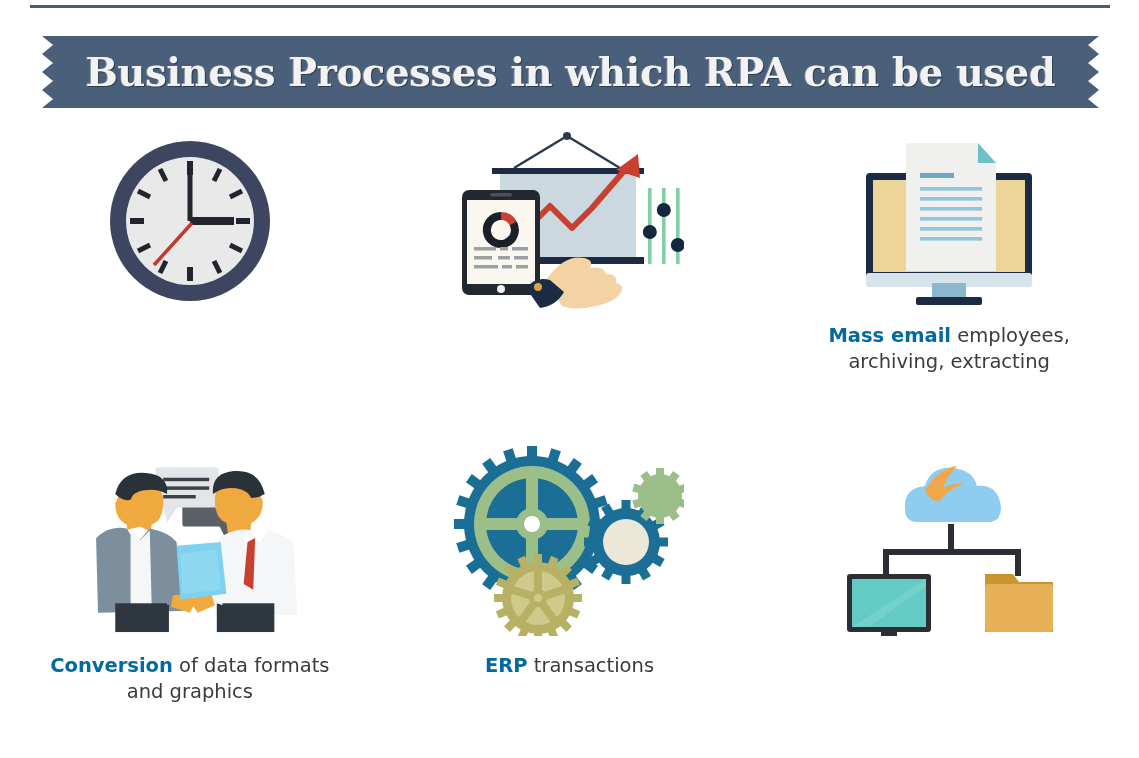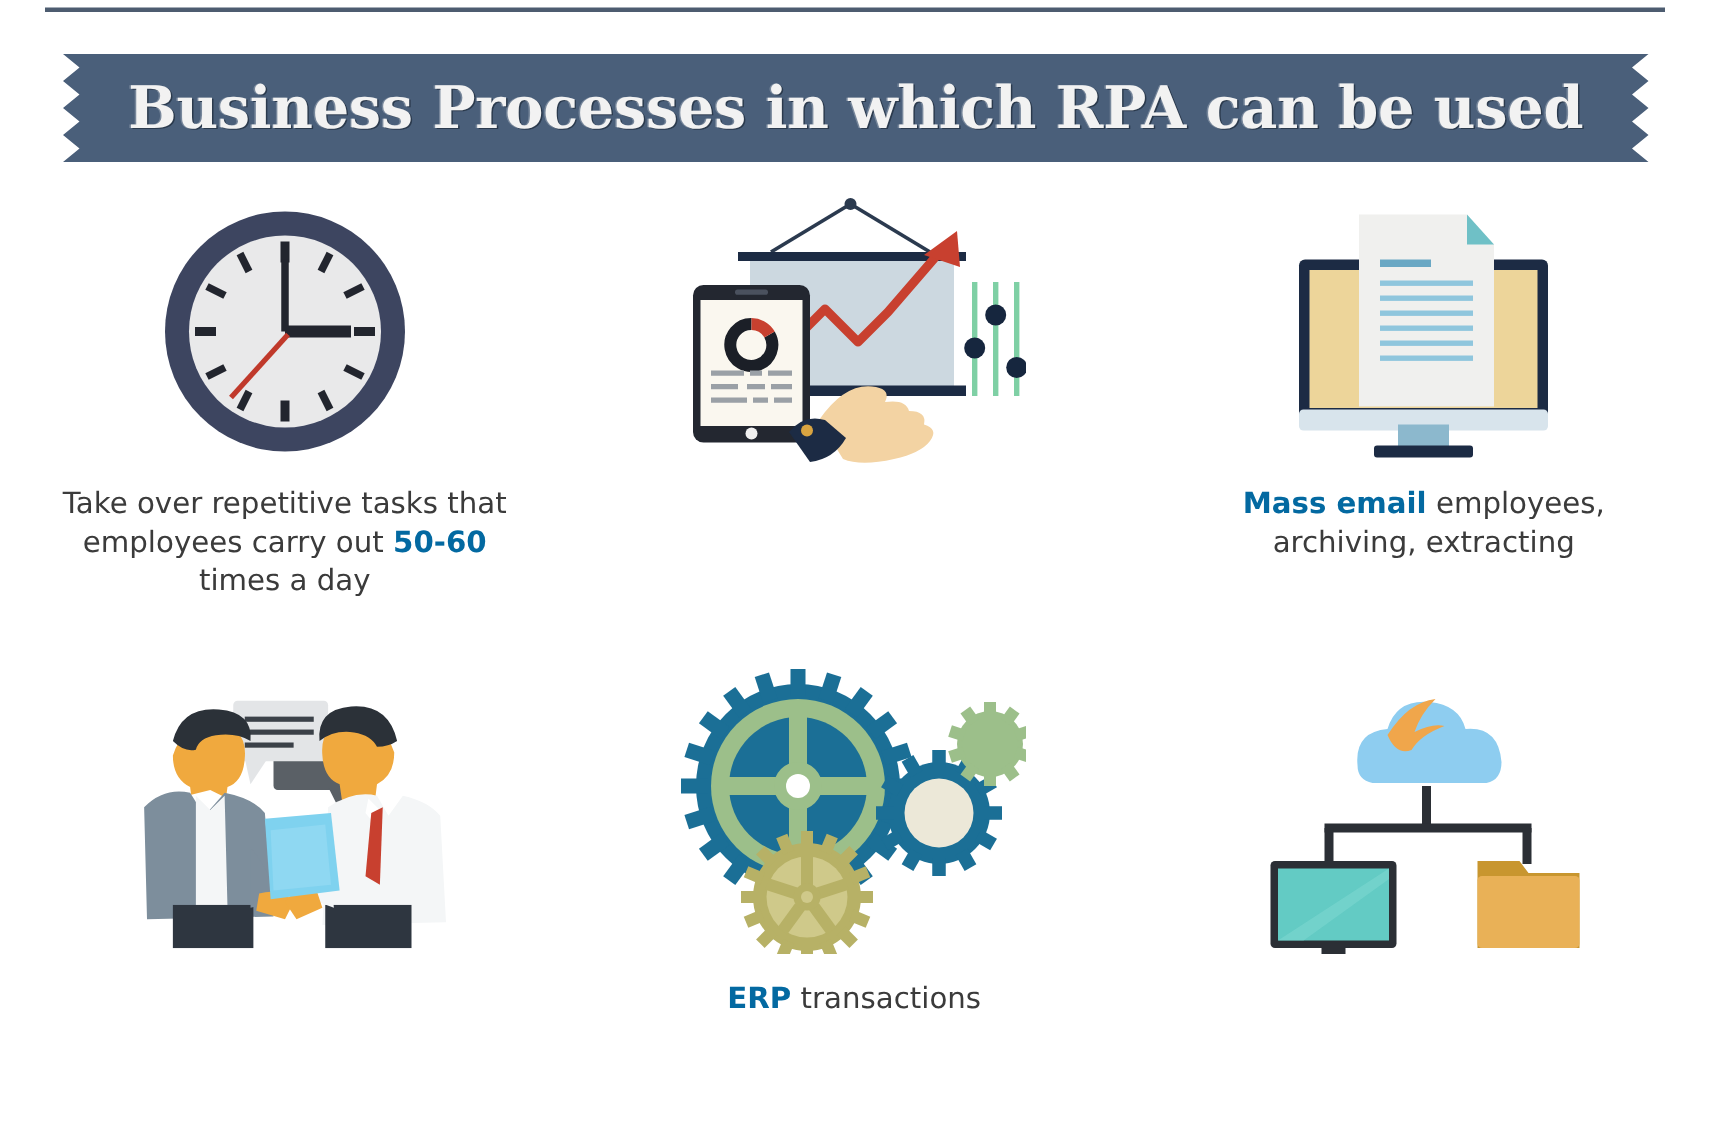--- a/index.html
+++ b/index.html
@@ -133,23 +133,20 @@
             <line x1="56" y1="138" x2="62" y2="126"></line>
             <line x1="34" y1="116" x2="46" y2="110"></line>
             <line x1="34" y1="56" x2="46" y2="62"></line>
             <line x1="56" y1="34" x2="62" y2="46"></line>
           </g>
           <line x1="86" y1="86" x2="86" y2="38" stroke="#22252e" stroke-width="5"></line>
           <line x1="86" y1="86" x2="130" y2="86" stroke="#22252e" stroke-width="8"></line>
           <line x1="88" y1="88" x2="50" y2="130" stroke="#c0392b" stroke-width="3.5"></line>
         </svg>
       </div>
-      <div class="caption">
-        <span>Take over repetitive tasks that employees carry out </span><b>50-60</b><span> times a day</span>
-      </div>
     </div>
 
     <div class="cell">
       <div class="art">
         <svg width="230" height="185" viewBox="0 0 230 185">
 
           <g>
             <line x1="113" y1="8" x2="60" y2="40" stroke="#2b3a4f" stroke-width="2.5"></line>
             <line x1="113" y1="8" x2="166" y2="40" stroke="#2b3a4f" stroke-width="2.5"></line>
             <circle cx="113" cy="8" r="4" fill="#2b3a4f"></circle>
@@ -271,20 +268,23 @@
             <path d="M178 86 l10 10 l-4 10 l-8 -10 Z" fill="#ffffff"></path>
             <path d="M180 96 l8 -4 l-2 54 l-10 -6 Z" fill="#c8402f"></path>
             <rect x="148" y="160" width="60" height="30" fill="#2e3640"></rect>
             <path d="M150 118 q-16 20 -12 38 l16 6 Z" fill="#f4f6f7"></path>
             <path d="M142 150 q-16 -2 -22 8 l8 12 l18 -8 Z" fill="#f0a93e"></path>
           </g>
 
           <path d="M106 100 l46 -4 l6 54 l-48 6 Z" fill="#7fd2ef"></path>
           <path d="M110 108 l38 -4 l4 42 l-40 4 Z" fill="#8fd8f2"></path>
         </svg>
+      </div>
+      <div class="caption">
+        <b>Conversion</b><span> of data formats and graphics</span>
       </div>
     </div>
 
     <div class="cell row2">
       <div class="art">
         <svg width="230" height="190" viewBox="0 0 230 190">
           <defs>
             <g id="toothgear"></g>
           </defs>
 

